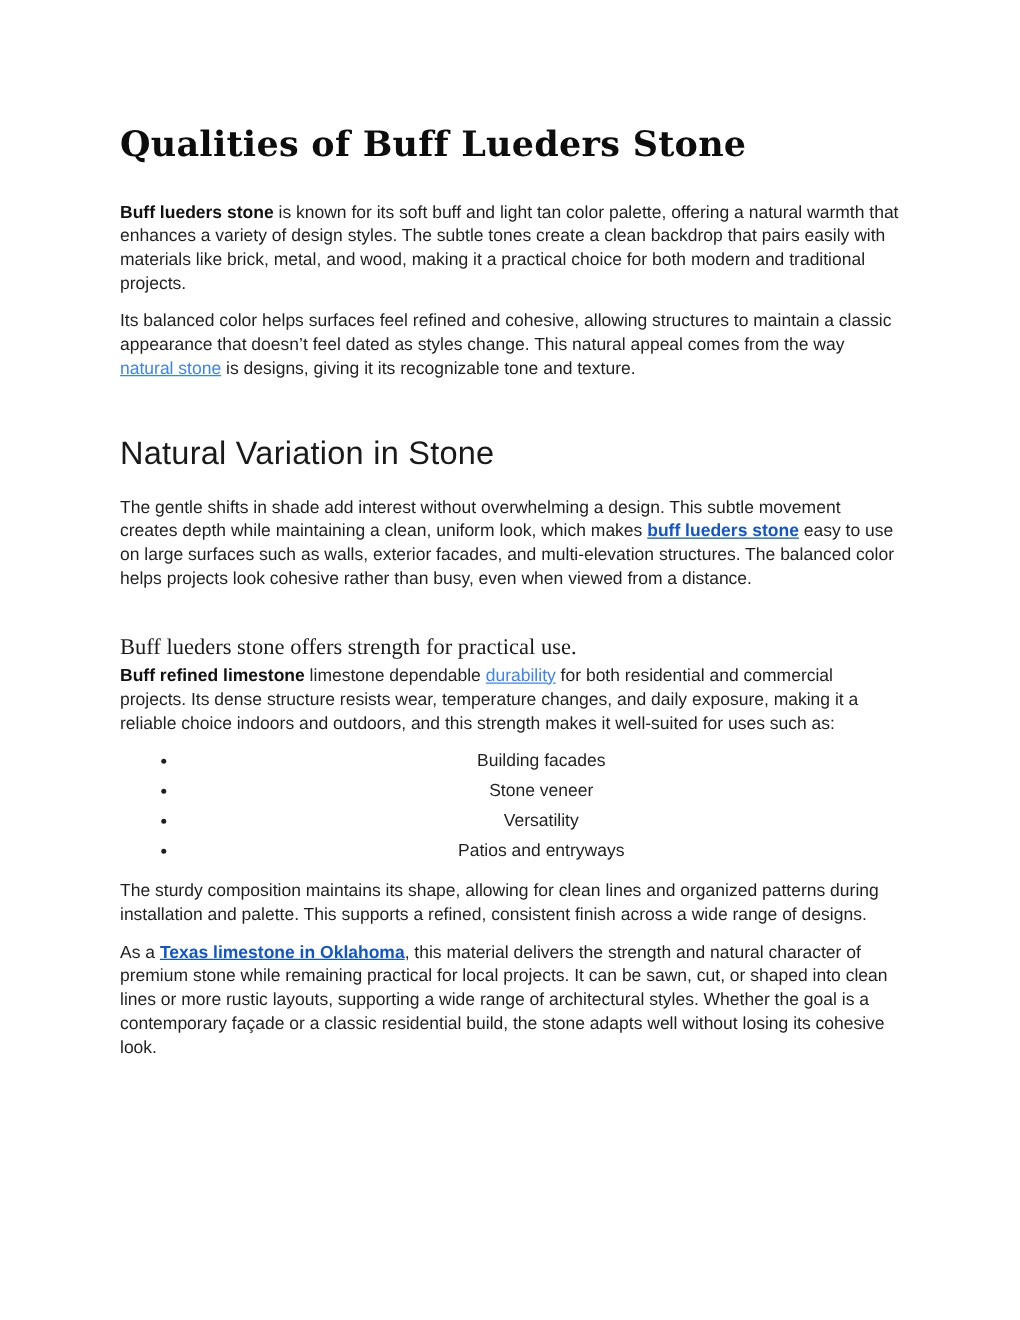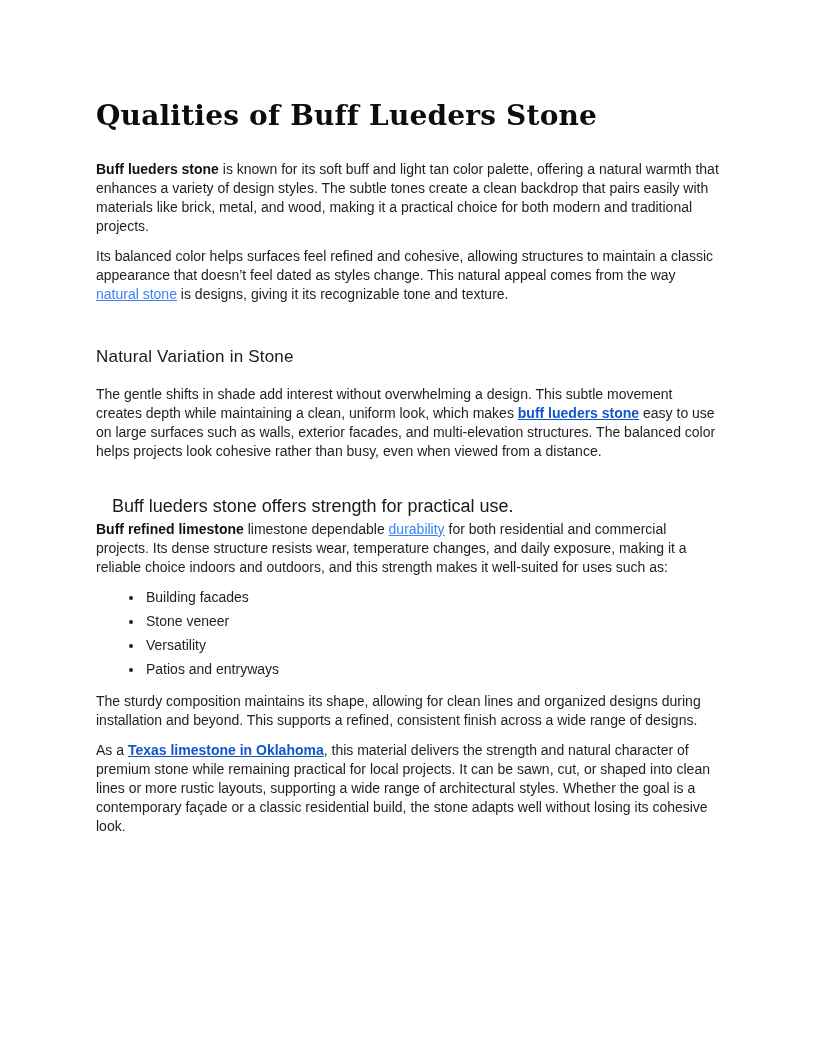--- a/index.html
+++ b/index.html
@@ -20,48 +20,50 @@
     font-family: "DejaVu Serif", "Liberation Serif", serif;
     font-size: 28px;
     font-weight: 700;
     color: #0d0d0d;
     letter-spacing: 0.2px;
     margin: 0 0 27px 0;
     line-height: 1.2;
   }
   .para { margin: 0 0 11px 0; }
   .h2 {
-    font-size: 17px;
+    font-size: 26px;
     font-weight: 400;
     color: #1a1a1a;
     letter-spacing: 0.2px;
     margin: 42px 0 18px 0;
     line-height: 1.25;
   }
   .h3 {
     font-size: 18px;
     font-weight: 400;
     color: #1a1a1a;
-    margin: 34px 0 1px 16px;
+    margin: 34px 0 1px 0;
     line-height: 1.3;
+    font-family: Liberation Serif, serif;
   }
   .bold { font-weight: 700; color: #111111; }
   a.doc-link {
     color: #3b82f6;
     text-decoration: underline;
     cursor: pointer;
   }
   a.doc-link.bold { font-weight: 700; color: #1155cc; }
   ul.bullets {
     margin: 8px 0 13px 0;
     padding-left: 48px;
   }
   ul.bullets li {
     margin: 0 0 5px 0;
     padding-left: 2px;
+    text-align: center;
   }
 </style>
 </head>
 <body>
 
 <div class="page">
 
   <h1 class="doc-title">Qualities of Buff Lueders Stone</h1>
 
   <p class="para"><span class="bold">Buff lueders stone</span><span> is known for its soft buff and light tan color palette, offering a natural warmth that enhances a variety of design styles. The subtle tones create a clean backdrop that pairs easily with materials like brick, metal, and wood, making it a practical choice for both modern and traditional projects.</span></p>
@@ -76,18 +78,18 @@
 
   <p class="para"><span class="bold">Buff refined limestone</span><span> limestone dependable </span><a class="doc-link">durability</a><span> for both residential and commercial projects. Its dense structure resists wear, temperature changes, and daily exposure, making it a reliable choice indoors and outdoors, and this strength makes it well-suited for uses such as:</span></p>
 
   <ul class="bullets">
     <li>Building facades</li>
     <li>Stone veneer</li>
     <li>Versatility</li>
     <li>Patios and entryways</li>
   </ul>
 
-  <p class="para">The sturdy composition maintains its shape, allowing for clean lines and organized designs during installation and beyond. This supports a refined, consistent finish across a wide range of designs.</p>
+  <p class="para">The sturdy composition maintains its shape, allowing for clean lines and organized patterns during installation and palette. This supports a refined, consistent finish across a wide range of designs.</p>
 
 
   <p class="para"><span>As a </span><a class="doc-link bold">Texas limestone in Oklahoma</a><span>, this material delivers the strength and natural character of premium stone while remaining practical for local projects. It can be sawn, cut, or shaped into clean lines or more rustic layouts, supporting a wide range of architectural styles. Whether the goal is a contemporary façade or a classic residential build, the stone adapts well without losing its cohesive look.</span></p>
 
 </div>
 
 </body></html>

